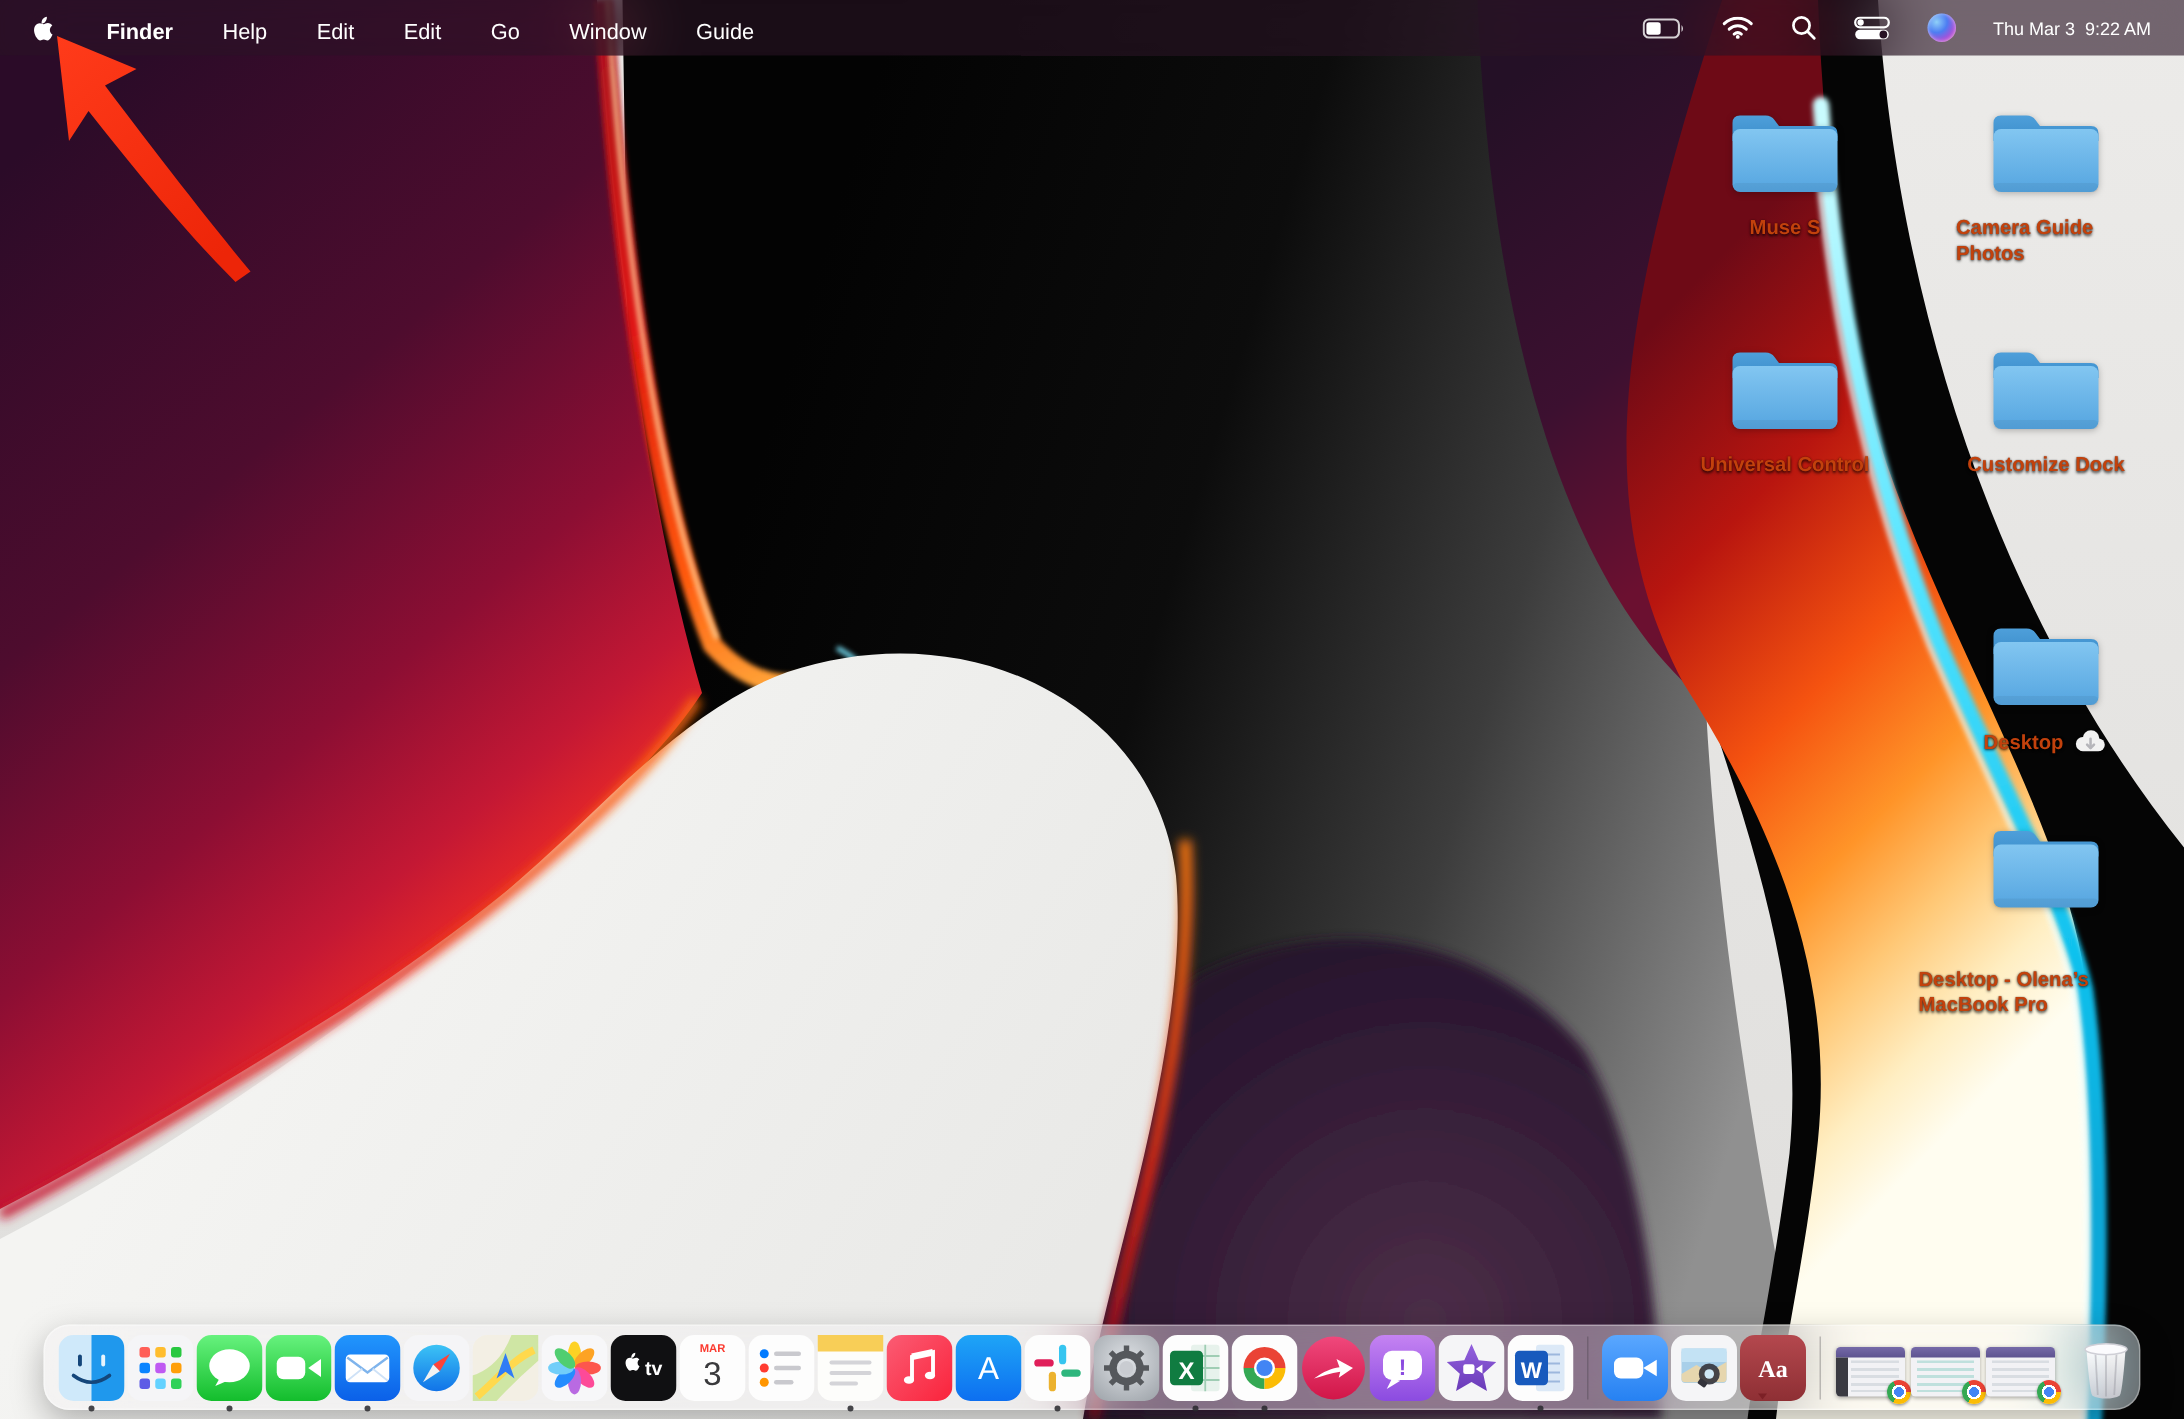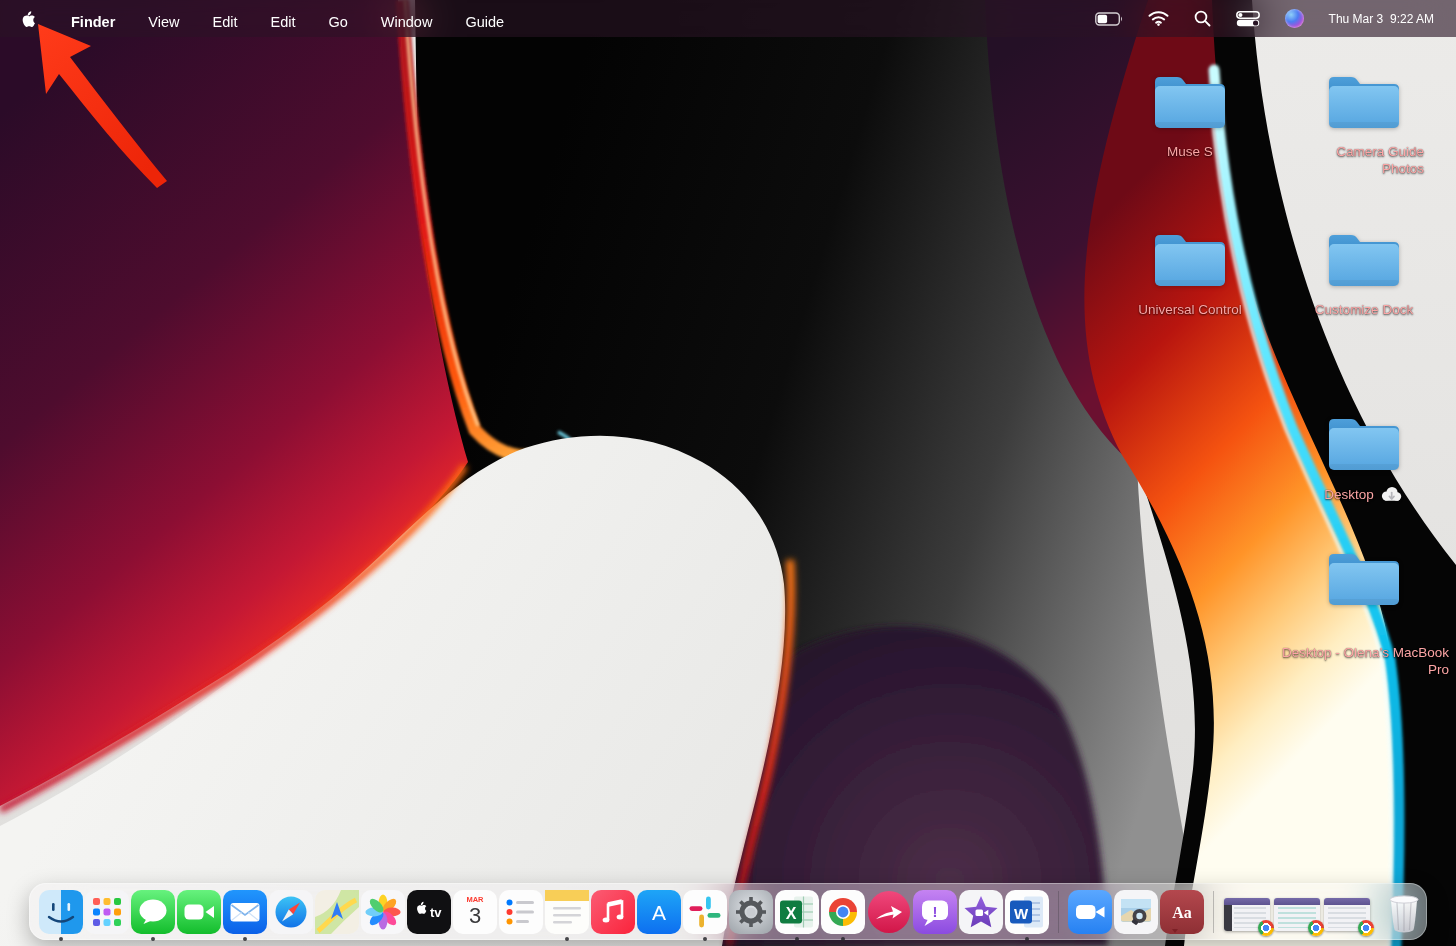--- a/index.html
+++ b/index.html
@@ -22,21 +22,21 @@
   .siri-orb{width:19px;height:19px;border-radius:50%;
     background:radial-gradient(circle at 32% 30%,#8fd0f8 0%,#4d7df2 38%,#a94fd8 68%,#e85a9a 100%);
     box-shadow:inset 0 0 3px rgba(255,255,255,.6);}
 
   
   #arrow{position:absolute;left:0;top:0;z-index:50;pointer-events:none;}
 
   
   .folder{position:absolute;width:170px;display:flex;flex-direction:column;align-items:center;z-index:10;}
   .folder svg.ficon{display:block;filter:drop-shadow(0 1px 2px rgba(0,0,0,.25));}
-  .flabel{margin-top:9px;color:#fca5a5;font-size:13.5px;font-weight:400;line-height:17px;text-align:right;
+  .flabel{margin-top:9px;color:#c2410c;font-size:13.5px;font-weight:700;line-height:17px;text-align:left;
     text-shadow:0 1px 2px rgba(0,0,0,.75),0 0 1px rgba(0,0,0,.5);}
   .flabel.w120{max-width:120px;}
   .flabel.w175{max-width:175px;margin-top:33px;}
   .lbl-row{display:flex;align-items:center;gap:5px;margin-top:9px;}
   .lbl-row .flabel{margin-top:0;}
 
   
   #dock{position:absolute;left:29px;top:883px;width:1398px;height:57px;z-index:40;
     box-sizing:border-box;border-radius:17px;
     background:rgba(246,242,246,.40);backdrop-filter:blur(26px) saturate(1.5);
@@ -178,21 +178,21 @@
     <path d="M 790 560 C 795 640 779 736 755 828 C 745 868 735 912 729 946" fill="none" stroke="url(#gGlowR)" stroke-width="8" filter="url(#fb4)"></path>
     <path d="M 465 466 C 427 524 338 604 228 676 C 148 726 68 774 0 810" fill="none" stroke="url(#gGlowL)" stroke-width="7" filter="url(#fb4)"></path>
   </svg>
 
   <div id="menubar">
     <div class="mb-left">
       <svg width="18" height="22" viewBox="0 0 22 22">
         <use href="#applePath" fill="#fff" transform="translate(0,0)"></use>
       </svg>
       <span class="mi mi-app">Finder</span>
-      <span class="mi">View</span>
+      <span class="mi">Help</span>
       <span class="mi">Edit</span>
       <span class="mi">Edit</span>
       <span class="mi">Go</span>
       <span class="mi">Window</span>
       <span class="mi">Guide</span>
     </div>
     <div class="mb-right">
       <svg width="28" height="14" viewBox="0 0 28 14">
         <rect x="0.8" y="1" width="23.5" height="12" rx="3.5" fill="none" stroke="rgba(255,255,255,.8)" stroke-width="1.4"></rect>
         <rect x="2.6" y="2.8" width="9.5" height="8.4" rx="1.8" fill="#fff"></rect>

